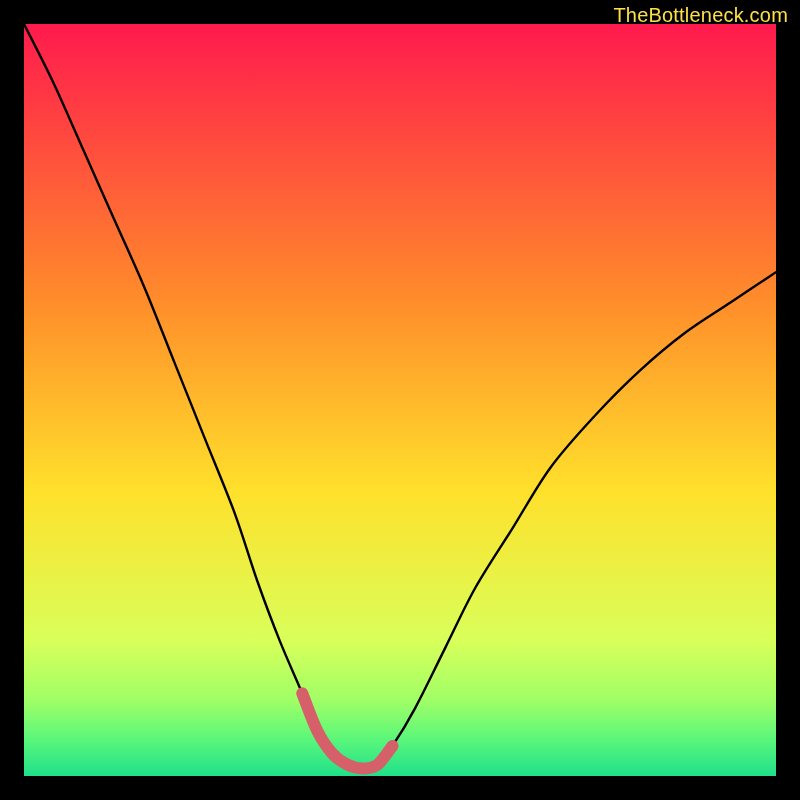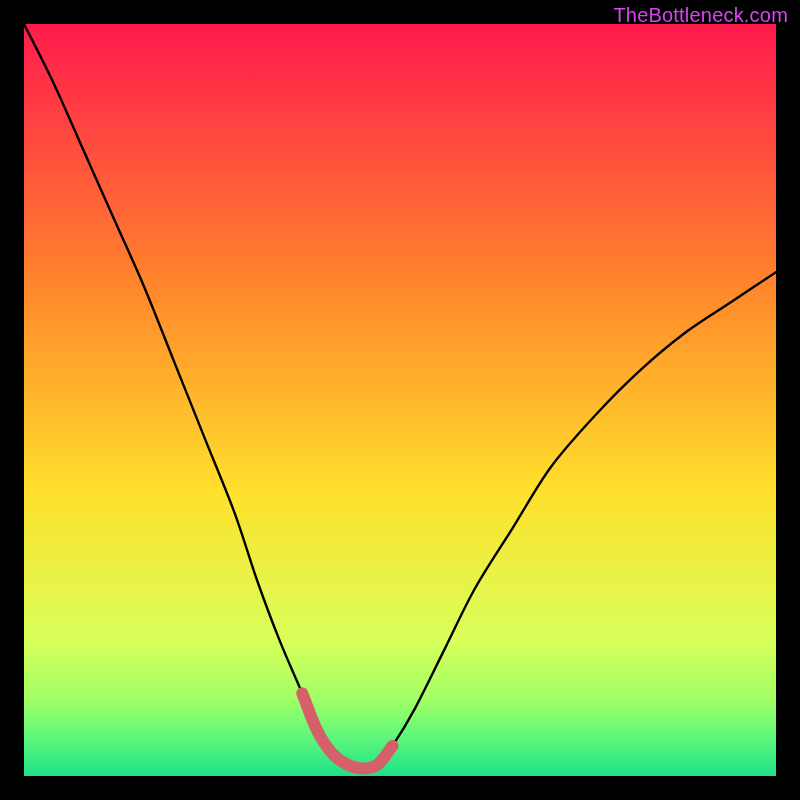--- a/index.html
+++ b/index.html
@@ -23,21 +23,21 @@
     position: absolute;
     left: 0;
     top: 0;
     width: 752px;
     height: 752px;
   }
   .watermark {
     position: absolute;
     top: 4px;
     right: 12px;
-    color: #d946ef;
+    color: #fde047;
     font-size: 20px;
     font-weight: 500;
     letter-spacing: 0.2px;
     user-select: none;
   }
 </style>
 </head>
 <body>
 
 <div class="frame">

